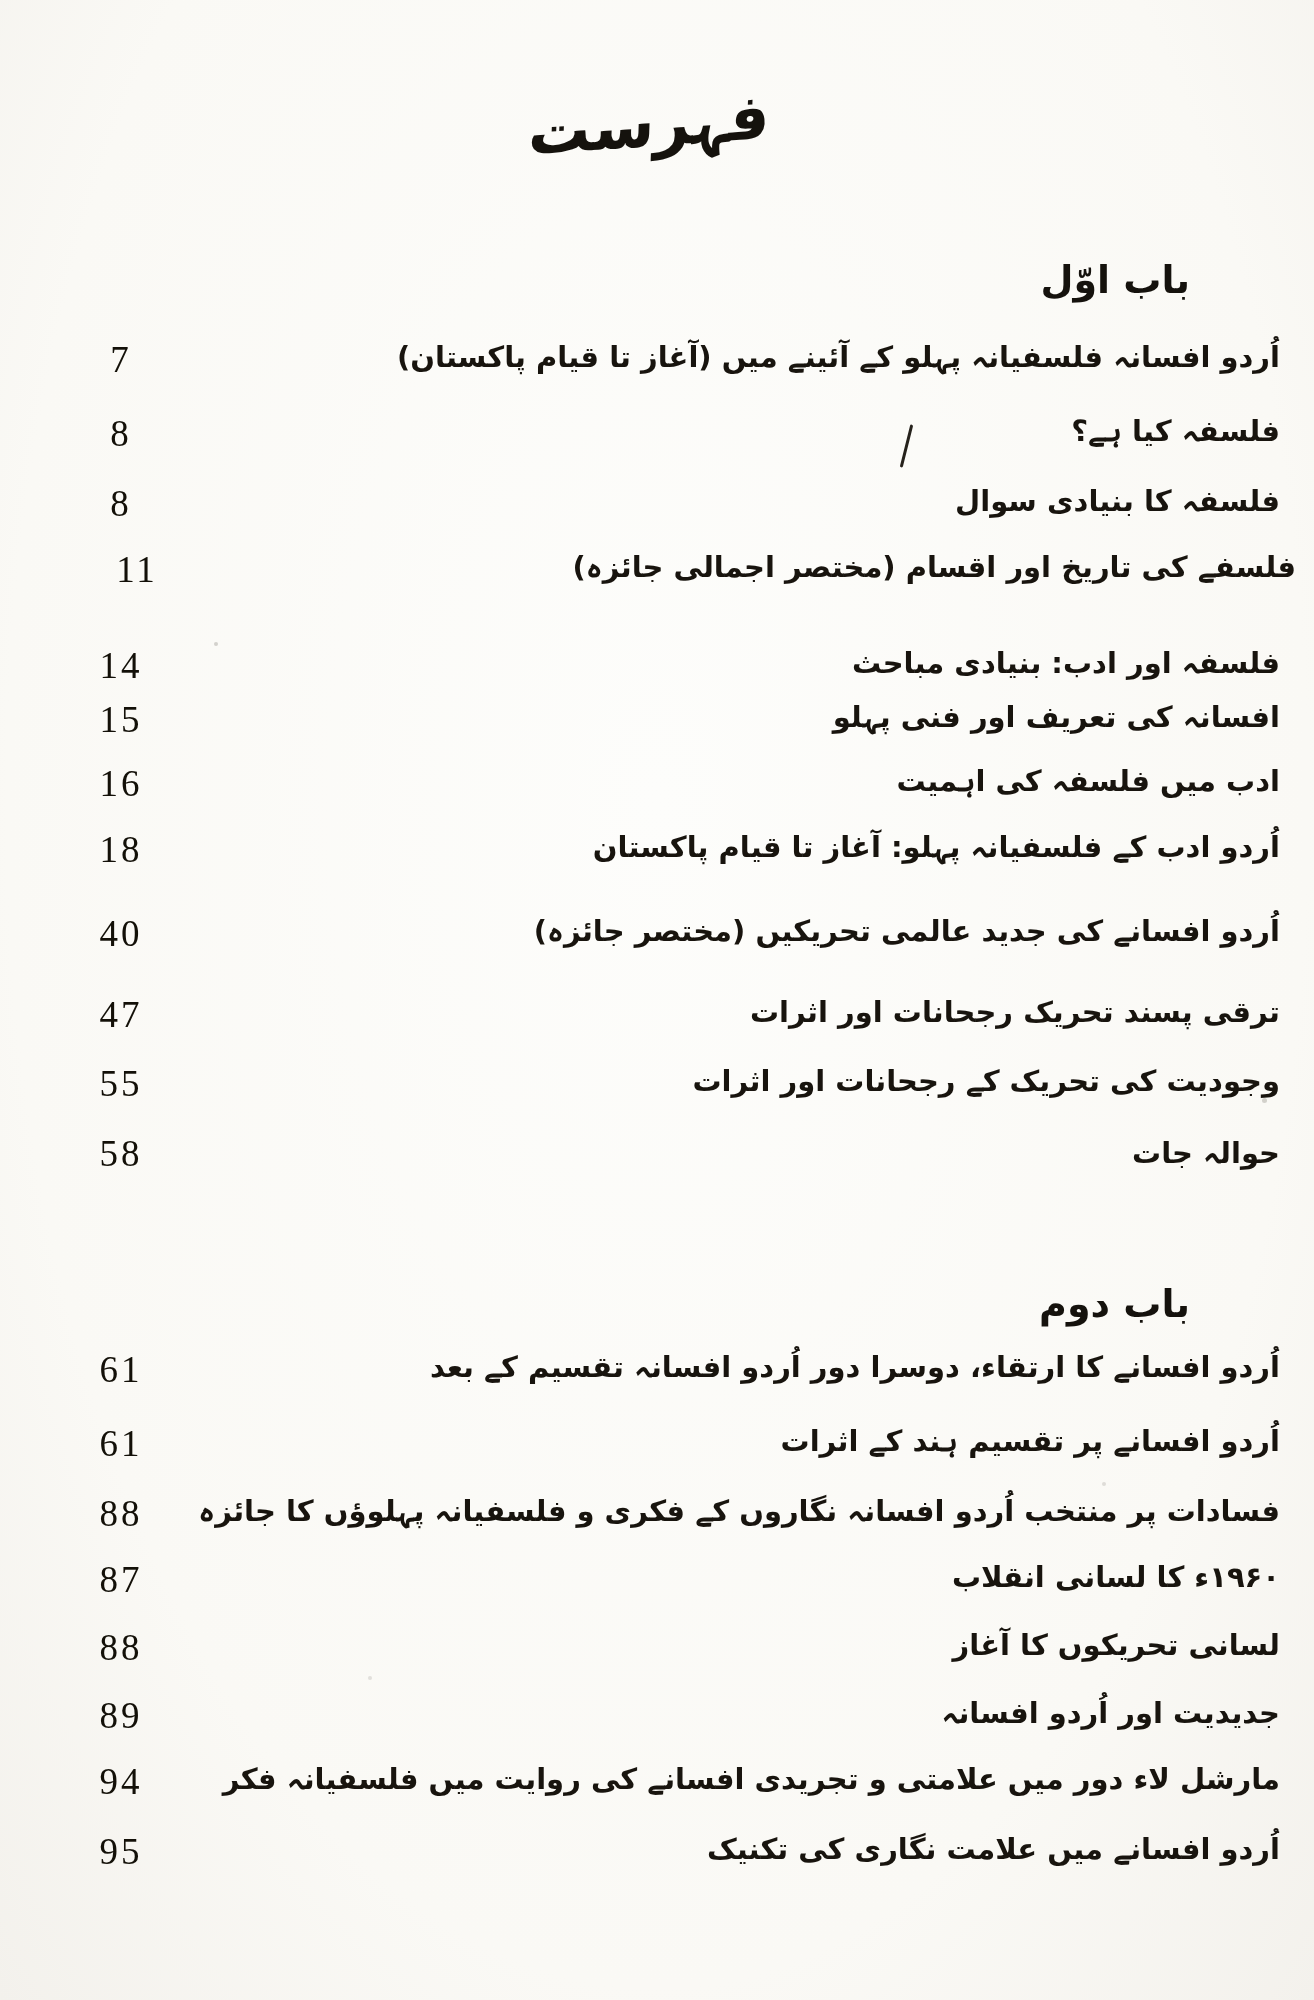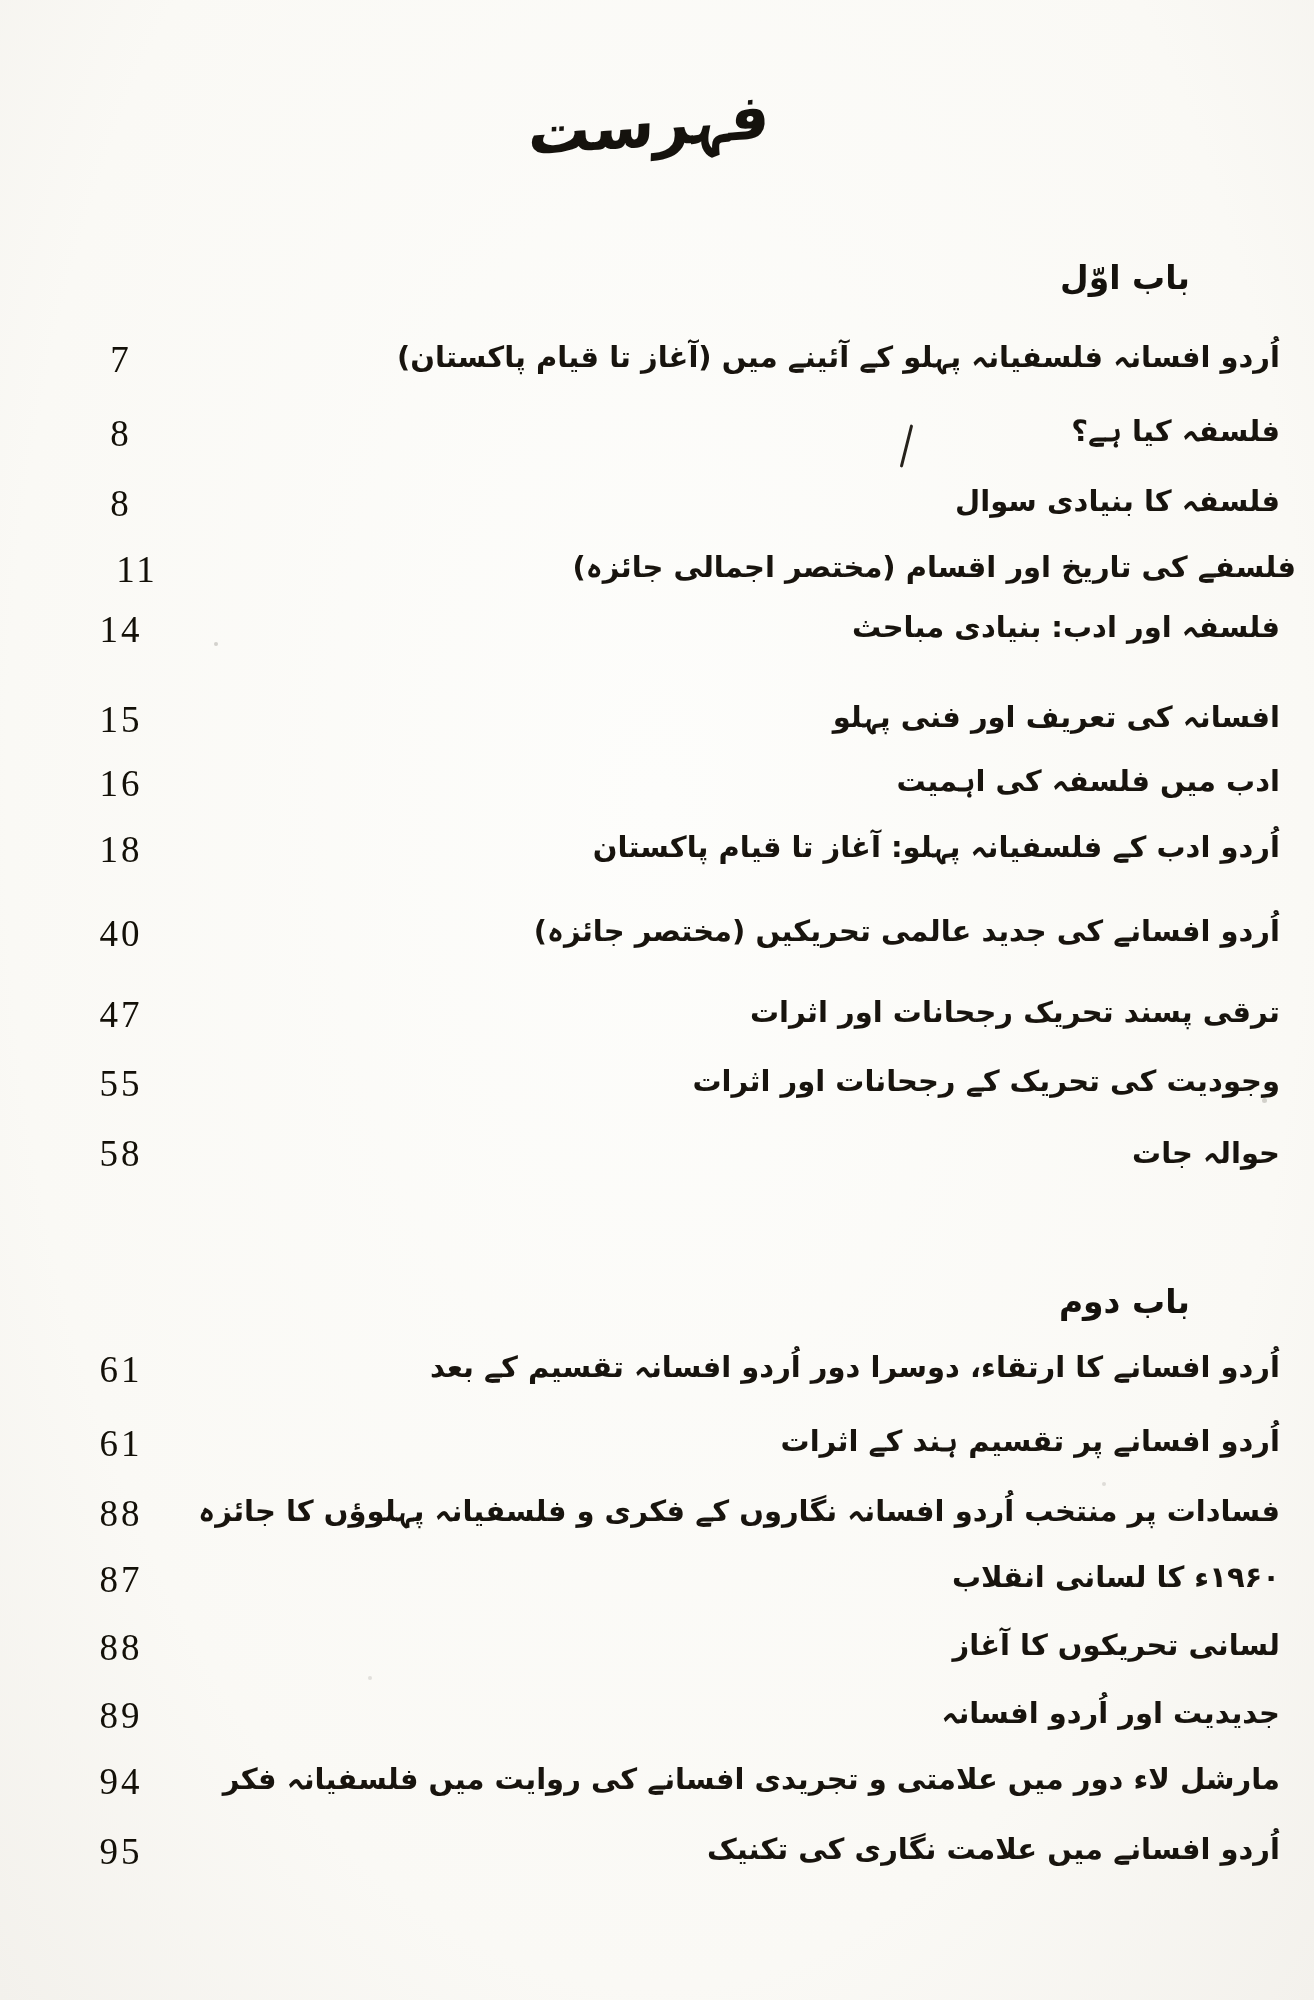--- a/index.html
+++ b/index.html
@@ -25,21 +25,21 @@
     font-size: 62px;
     font-weight: bold;
     direction: rtl;
     transform: rotate(-4deg) skewX(-6deg);
     color: #15120d;
   }
   .chapter-heading {
     position: absolute;
     right: 124px;
     direction: rtl;
-    font-size: 33px;
+    font-size: 38px;
     font-weight: bold;
     color: #15120d;
     white-space: nowrap;
   }
   .toc-row {
     position: absolute;
     left: 0;
     width: 100%;
     box-sizing: border-box;
     padding: 0 34px 0 88px;
@@ -103,21 +103,21 @@
     <span class="entry-title">فلسفہ کیا ہے؟</span>
   </div>
   <div class="toc-row" style="top:482px;">
     <span class="page-num">8</span>
     <span class="entry-title">فلسفہ کا بنیادی سوال</span>
   </div>
   <div class="toc-row" style="top:548px;margin-left:16px;">
     <span class="page-num">11</span>
     <span class="entry-title">فلسفے کی تاریخ اور اقسام (مختصر اجمالی جائزہ)</span>
   </div>
-  <div class="toc-row" style="top:608px;">
+  <div class="toc-row" style="top:644px;">
     <span class="page-num">14</span>
     <span class="entry-title">فلسفہ اور ادب: بنیادی مباحث</span>
   </div>
   <div class="toc-row" style="top:698px;gap:38px;">
     <span class="page-num">15</span>
     <span class="entry-title">افسانہ کی تعریف اور فنی پہلو</span>
   </div>
   <div class="toc-row" style="top:762px;">
     <span class="page-num">16</span>
     <span class="entry-title">ادب میں فلسفہ کی اہمیت</span>

